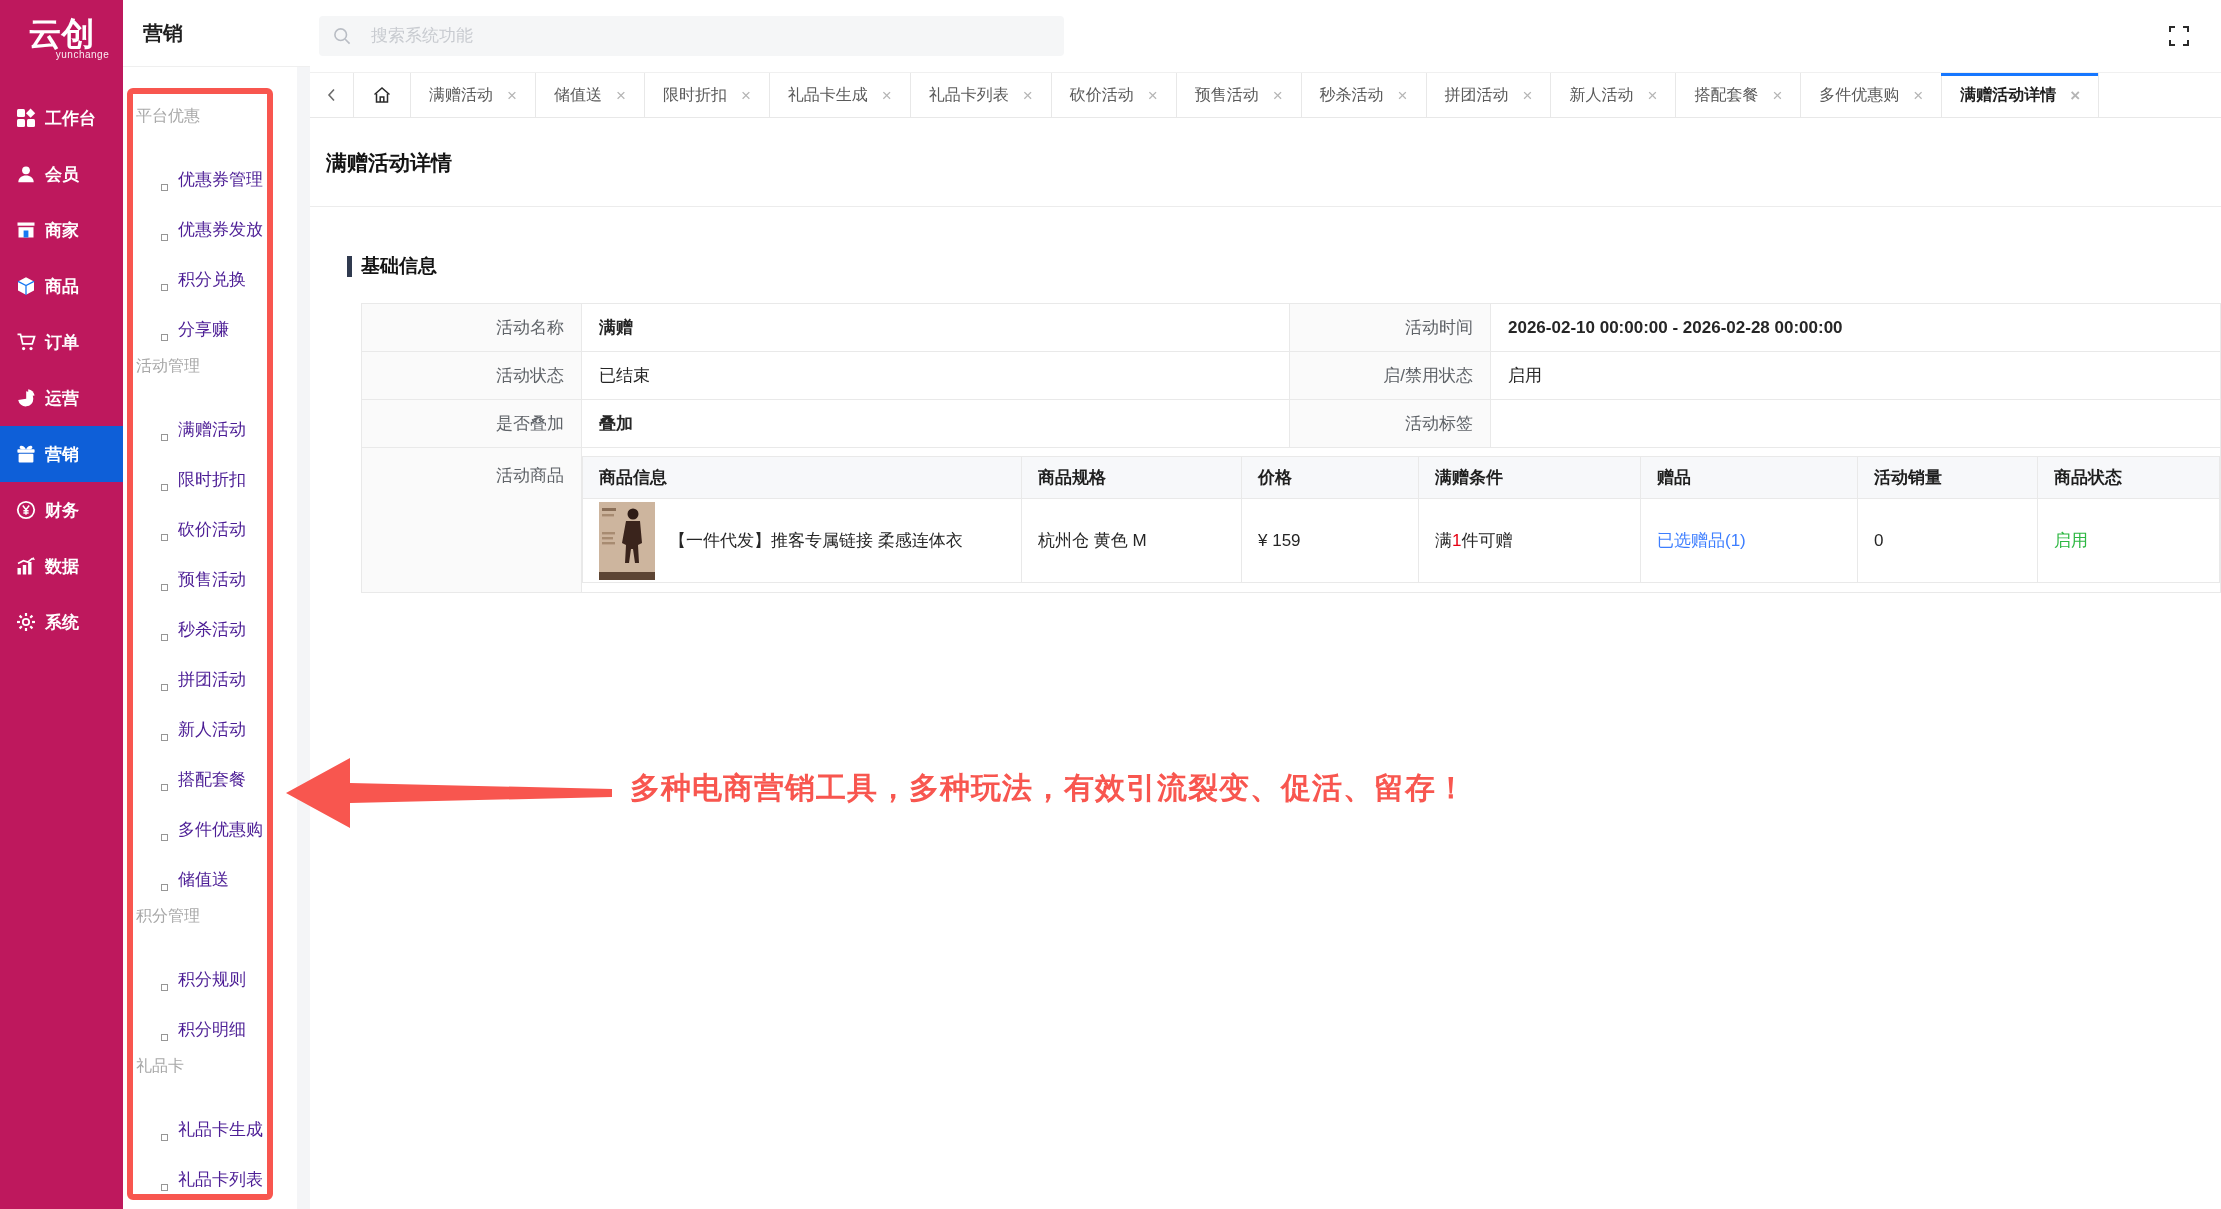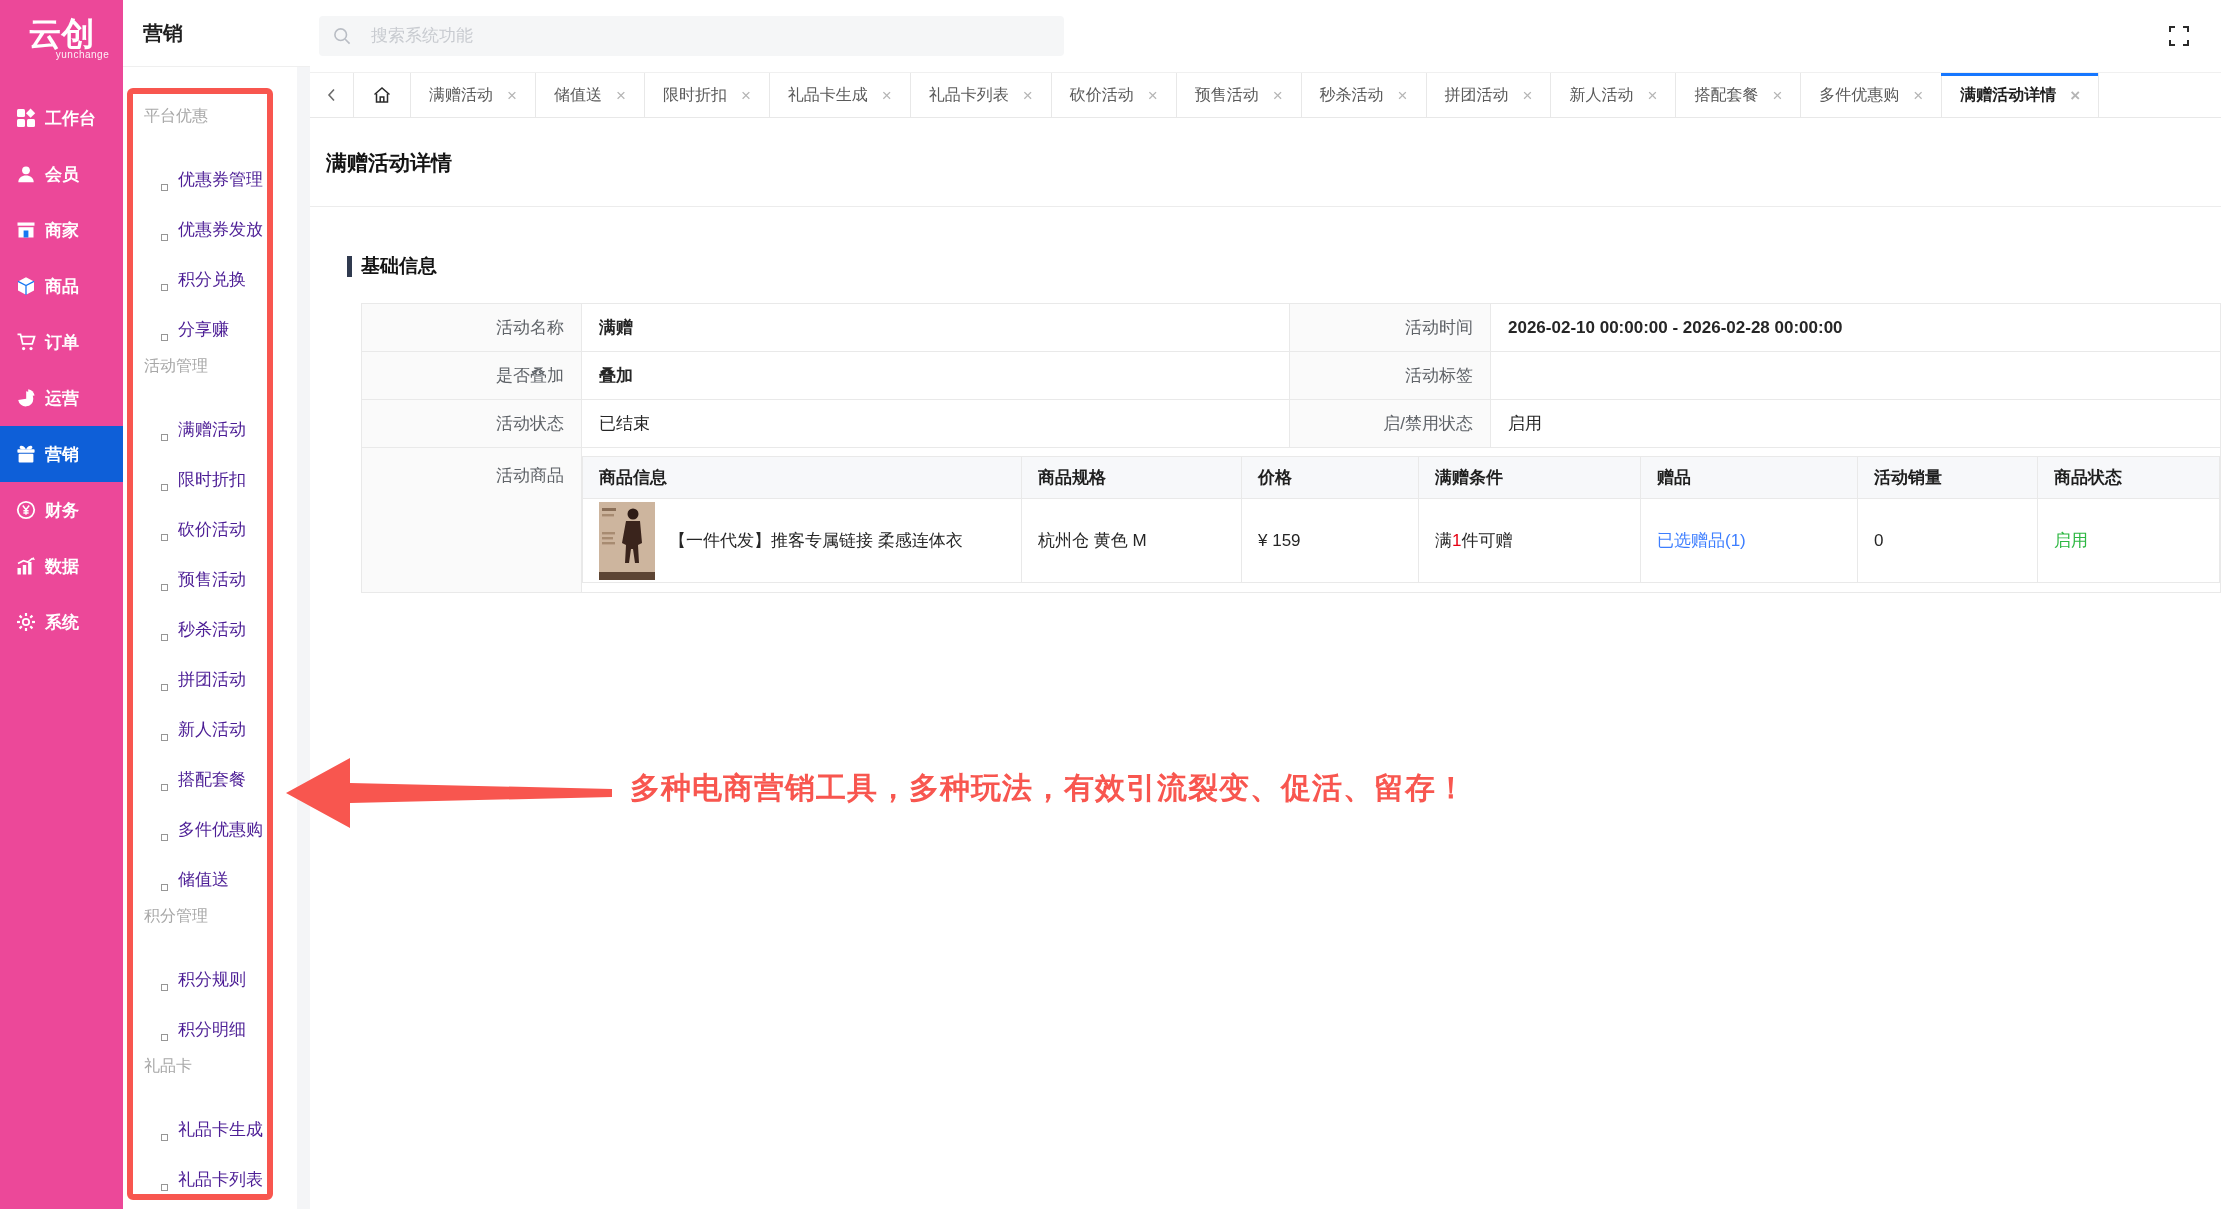--- a/index.html
+++ b/index.html
@@ -1,34 +1,34 @@
 <!DOCTYPE html>
 <html><head>
 <meta charset="utf-8">
 <style>
   html,body{margin:0;padding:0;width:2221px;height:1209px;overflow:hidden;background:#fff;
     font-family:"Liberation Sans","DejaVu Sans",sans-serif;position:relative;}
   *{box-sizing:border-box;}
   .app{display:flex;width:100%;height:100%;}
 
   
-  .sidebar{width:123px;background:#ec4899;color:#fff;flex-shrink:0;}
+  .sidebar{width:123px;background:#be185d;color:#fff;flex-shrink:0;}
   .logo{height:90px;padding-top:16px;text-align:center;cursor:pointer;}
   .logo-main{font-size:33px;font-weight:bold;position:relative;display:inline-block;line-height:36px;}
   .logo-sub{font-size:10px;opacity:.92;margin-top:-3px;padding-left:42px;letter-spacing:.5px;}
   .nav-item{height:56px;display:flex;align-items:center;padding-left:15px;gap:9px;font-size:17px;font-weight:600;cursor:pointer;}
   .nav-item.active{background:#0e5fd8;}
   .nav-icon{width:21px;height:21px;flex-shrink:0;display:flex;align-items:center;justify-content:center;}
 
   
   .menu-panel{width:187px;background:#fff;flex-shrink:0;position:relative;}
   .menu-header{height:67px;line-height:66px;padding-left:20px;font-size:20px;font-weight:bold;color:#1f1f1f;border-bottom:1px solid #efefef;}
   .menu-scrolltrack{position:absolute;top:67px;right:0;bottom:0;width:13px;background:#f4f5f7;}
   .menu-body{padding-top:24px;}
-  .menu-group-label{height:50px;line-height:50px;padding-left:21px;color:#a8a8a8;font-size:16px;}
+  .menu-group-label{height:50px;line-height:50px;padding-left:13px;color:#a8a8a8;font-size:16px;}
   .menu-item{height:50px;display:flex;align-items:flex-end;padding-left:38px;font-size:17px;color:#4c1d95;cursor:pointer;}
   .bullet{width:7px;height:7px;border:1.5px solid #979797;margin-right:10px;flex-shrink:0;}
 
   
   .main{flex:1;display:flex;flex-direction:column;min-width:0;}
   .topbar{height:73px;display:flex;align-items:center;border-bottom:1px solid #f0f0f0;flex-shrink:0;}
   .searchbox{margin-left:9px;width:745px;height:40px;background:#f5f6f7;border-radius:4px;display:flex;align-items:center;padding-left:13px;gap:17px;}
   .searchbox input{border:none;outline:none;background:transparent;font-size:17px;color:#333;width:640px;}
   .searchbox input::placeholder{color:#c8cbd0;}
   .topbar-spacer{flex:1;}
@@ -384,30 +384,30 @@
             <col>
           </colgroup>
         <tbody>
             <tr>
           <td class="lbl">活动名称</td>
           <td class="v-strong">满赠</td>
           <td class="lbl">活动时间</td>
           <td class="v-strong">2026-02-10 00:00:00 - 2026-02-28 00:00:00</td>
         </tr>
         <tr>
+          <td class="lbl">活动状态</td>
+          <td class="red">已结束</td>
+          <td class="lbl">启/禁用状态</td>
+          <td class="green">启用</td>
+        </tr>
+        <tr>
           <td class="lbl">是否叠加</td>
           <td class="v-strong">叠加</td>
           <td class="lbl">活动标签</td>
           <td></td>
-        </tr>
-        <tr>
-          <td class="lbl">活动状态</td>
-          <td class="red">已结束</td>
-          <td class="lbl">启/禁用状态</td>
-          <td class="green">启用</td>
         </tr>
         <tr>
           <td class="lbl top">活动商品</td>
           <td class="goods-td" colspan="3">
             <table class="ptable">
               <colgroup>
                     <col style="width:439px">
                     <col style="width:220px">
                     <col style="width:177px">
                     <col style="width:222px">

